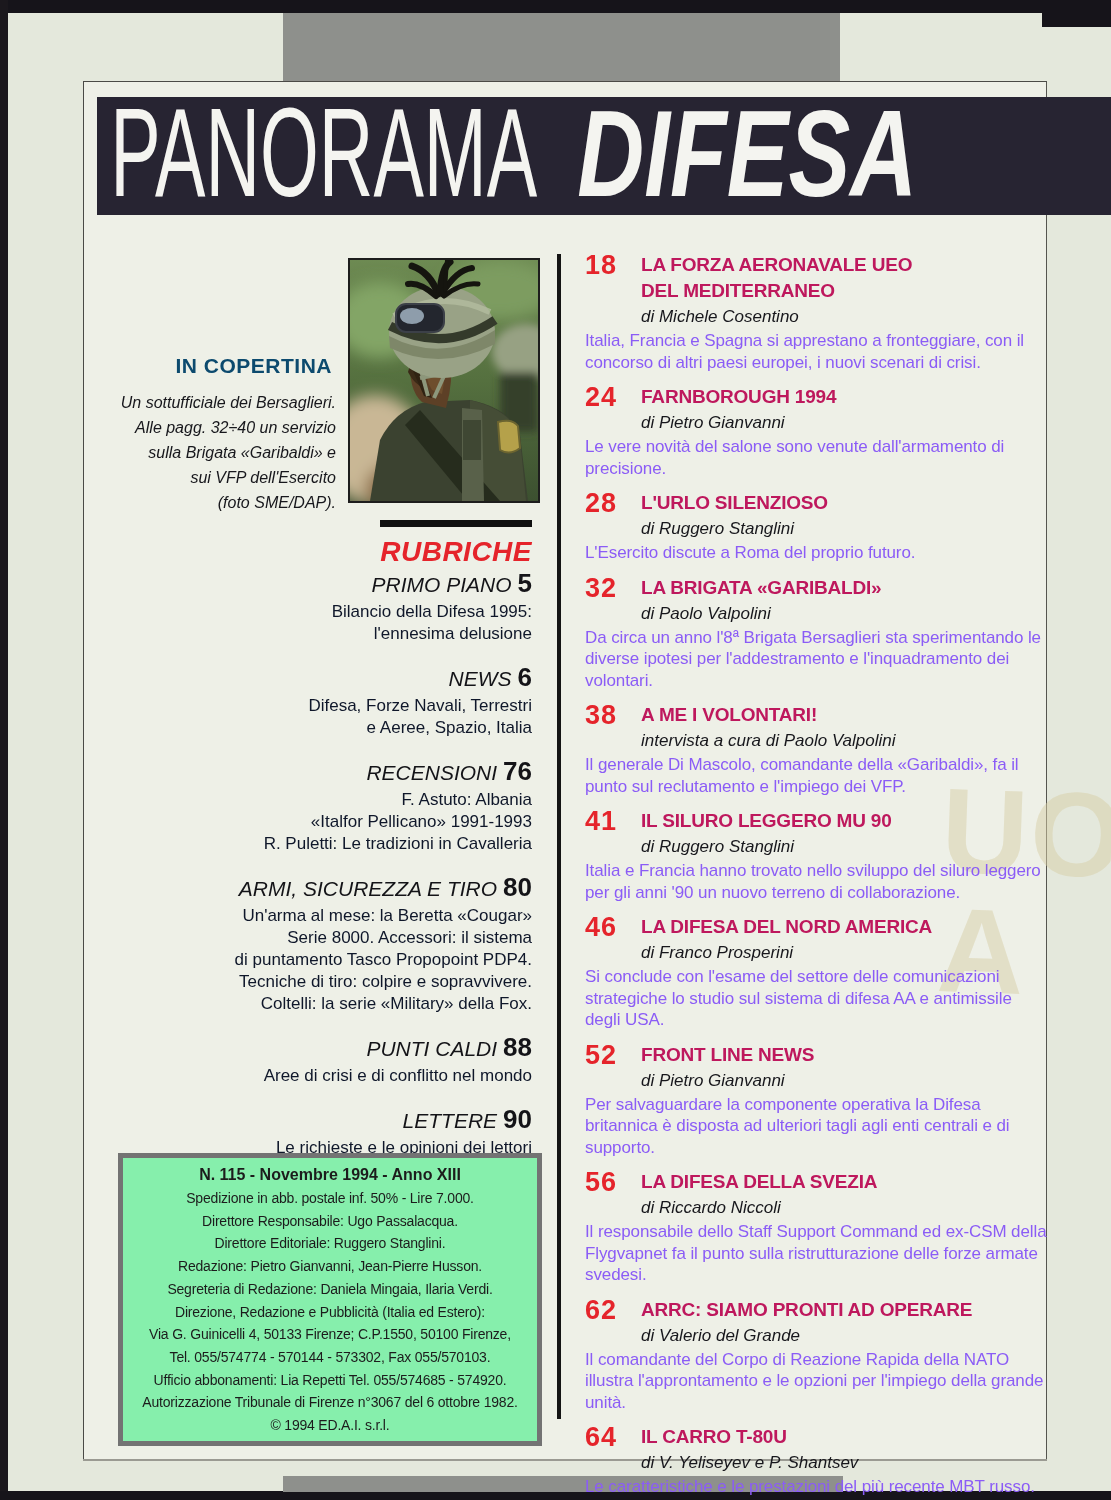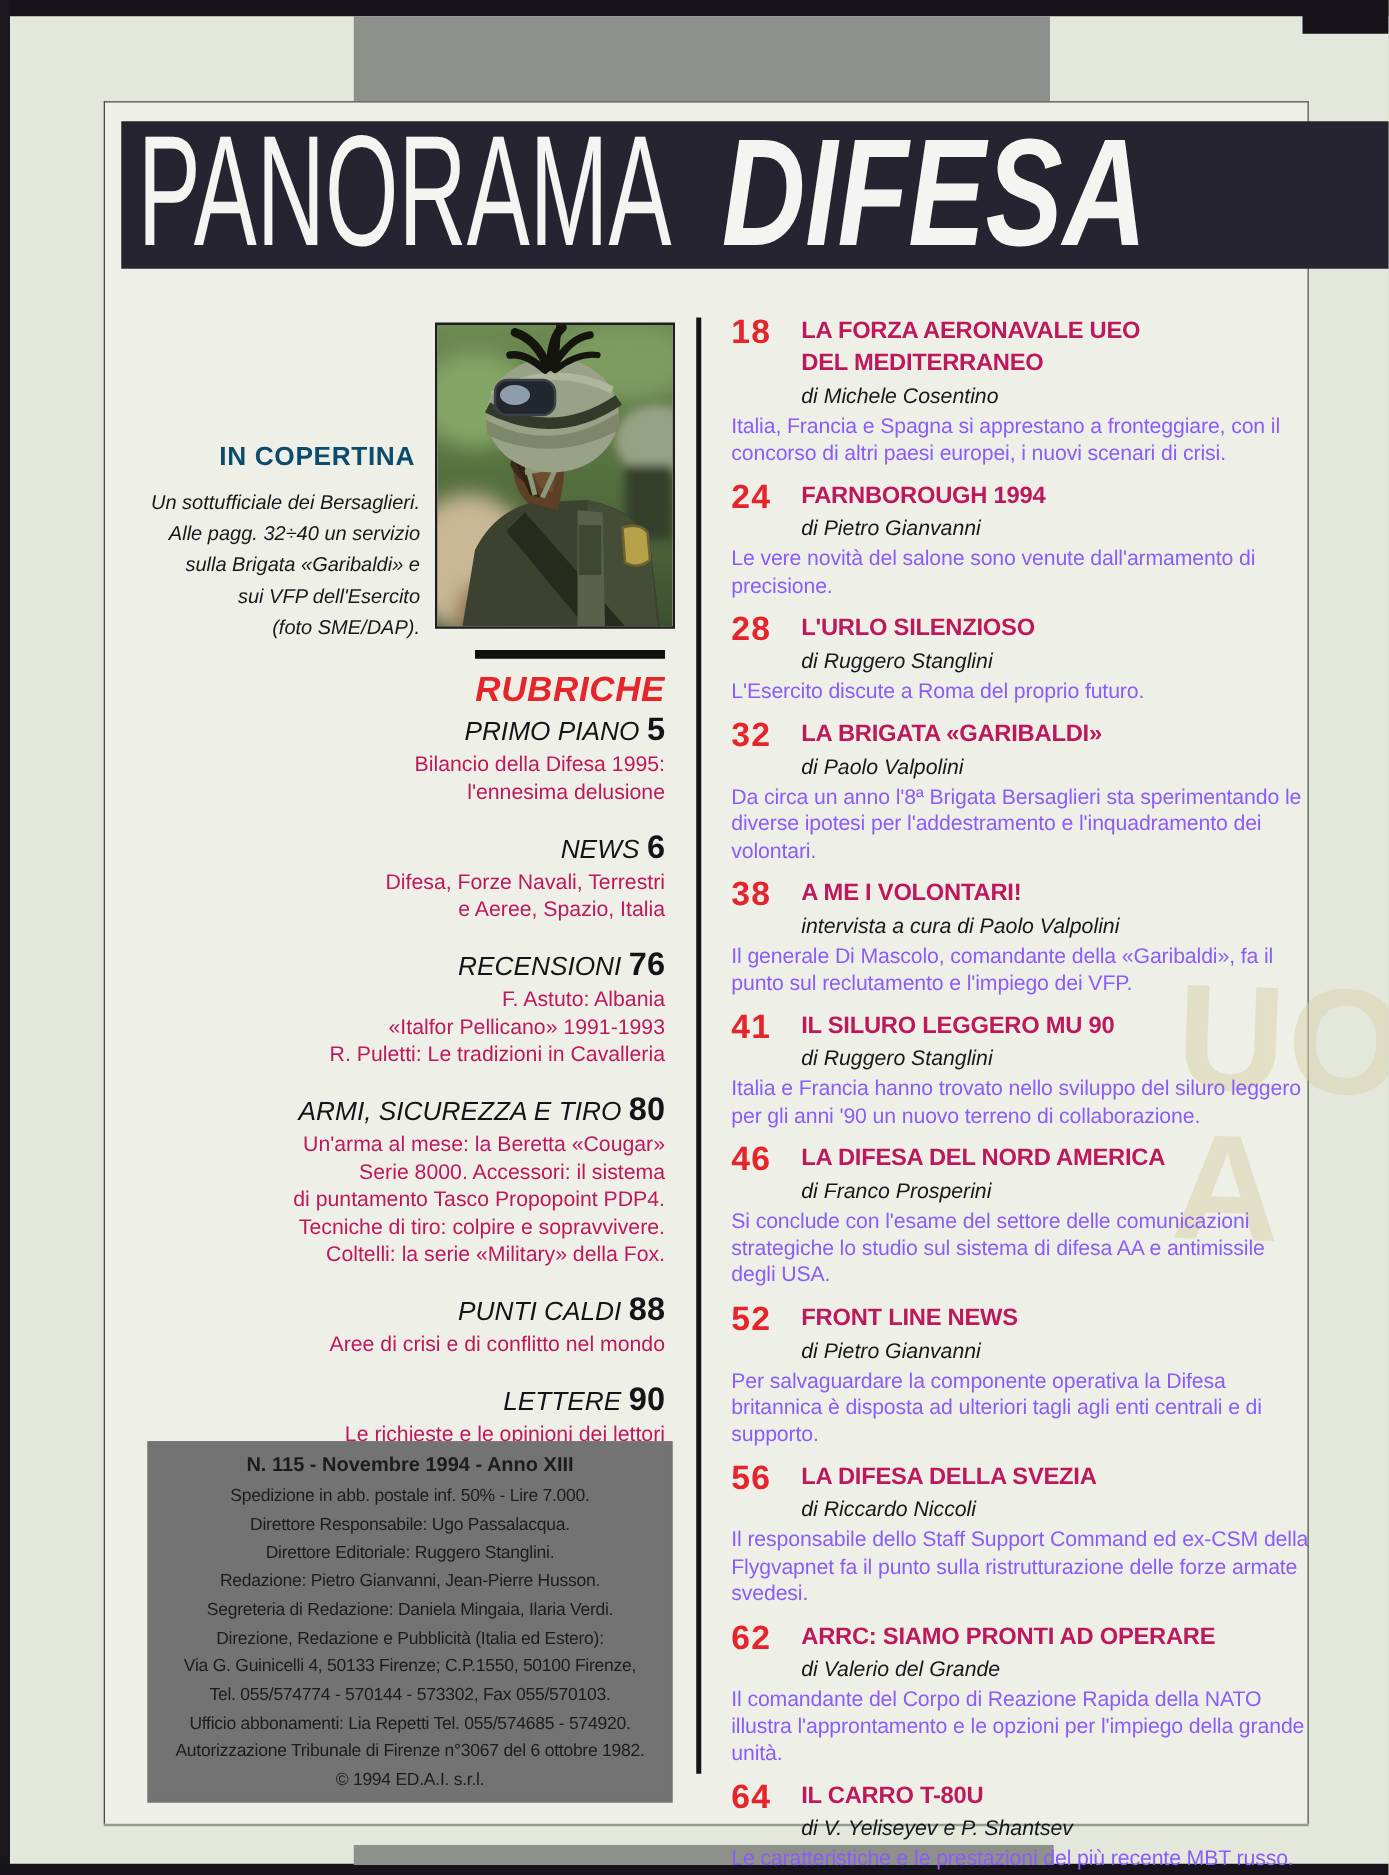--- a/index.html
+++ b/index.html
@@ -28,24 +28,24 @@
   .cover-caption{font-style:italic;font-size:16px;line-height:25px;color:#17171c;}
   .photo-frame{position:absolute;left:264px;top:176px;width:188px;height:241px;border:2px solid #1d1d1d;}
   
   .rubriche{position:absolute;left:45px;top:438px;width:403px;text-align:right;}
   .rub-bar{width:152px;height:7px;background:#101010;margin:0 0 9px auto;}
   .rub-endbar{width:168px;height:7px;background:#101010;margin:14px 0 0 auto;}
   .rub-heading{color:#e5242b;font-weight:bold;font-style:italic;font-size:28px;letter-spacing:.5px;}
   .rub-item{margin-bottom:17px;}
   .rub-title{font-style:italic;font-size:21px;color:#141418;}
   .rub-page{font-style:normal;font-weight:bold;font-size:26px;margin-left:6px;}
-  .rub-lines{font-size:17px;line-height:22px;margin-top:2px;color:#be185d;}
-  
-  .colophon{position:absolute;left:34px;top:1071px;width:414px;height:275px;border:3px solid #737373;
-            background:#737373;text-align:center;padding-top:8px;}
+  .rub-lines{font-size:17px;line-height:22px;margin-top:2px;color:#0f172a;}
+  
+  .colophon{position:absolute;left:34px;top:1071px;width:414px;height:275px;border:5px solid #737373;
+            background:#86efac;text-align:center;padding-top:8px;}
   .colophon-title{font-weight:bold;font-size:16px;margin-bottom:3px;}
   .colophon-lines{font-size:14px;line-height:22.7px;letter-spacing:-0.2px;}
   
   .divider{position:absolute;left:473px;top:172px;width:4px;height:1165px;background:#141414;}
   
   .features{position:absolute;left:501px;top:170px;width:462px;}
   .feature{margin-bottom:11px;}
   .feature-head{display:flex;align-items:flex-start;}
   .feature-page{flex:0 0 56px;color:#e5242b;font-weight:bold;font-size:27px;line-height:26px;letter-spacing:1px;}
   .feature-title{font-weight:bold;font-size:19px;line-height:26px;color:#be185d;letter-spacing:-0.2px;}

